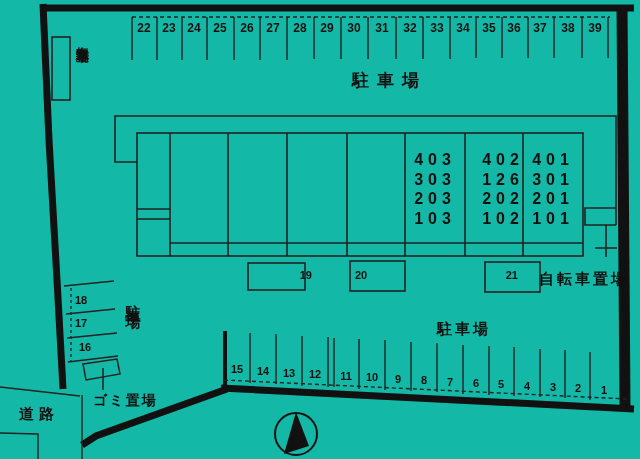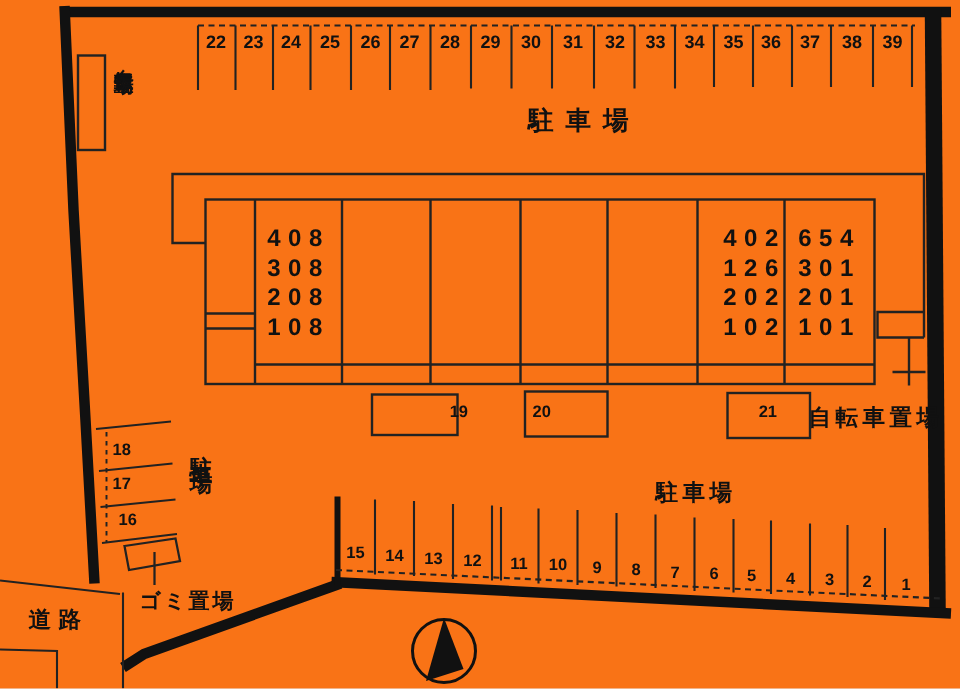--- a/index.html
+++ b/index.html
@@ -1,16 +1,16 @@
 <!DOCTYPE html>
 <html><head>
 <meta charset="utf-8">
 <style>
   html,body{margin:0;padding:0;background:#e8e8e8;}
-  #stage{position:relative;width:640px;height:459px;background:#f97316;overflow:hidden;
+  #stage{position:relative;width:640px;height:459px;background:#14b8a6;overflow:hidden;
          font-family:"Liberation Sans","DejaVu Sans",sans-serif;}
   #plan-svg{position:absolute;left:0;top:0;}
   .t{position:absolute;font-weight:bold;color:#111;white-space:nowrap;line-height:1;}
   .num{font-size:12px;}
   .numc{width:26px;text-align:center;}
   .bnum{font-size:11px;width:20px;text-align:center;}
   .lnum{font-size:11px;}
   .mnum{font-size:11px;}
   .vtext{writing-mode:vertical-rl;text-orientation:upright;}
   .unit-col{position:absolute;top:150px;text-align:center;font-size:16px;font-weight:bold;
@@ -102,34 +102,34 @@
   <div class="t num numc" style="left:582px;top:22px">39</div>
 
   <div class="t" style="left:352px;top:72px;font-size:17px;letter-spacing:8px">駐車場</div>
   <div class="t vtext" style="left:76px;top:36px;font-size:13px;letter-spacing:1px">自転車置場</div>
   <div class="t" style="left:539px;top:271px;font-size:15px;letter-spacing:3px">自転車置場</div>
   <div class="t vtext" style="left:126px;top:292px;font-size:15px;letter-spacing:5px">駐車場</div>
   <div class="t" style="left:93px;top:393px;font-size:14px;letter-spacing:2px">ゴミ置場</div>
   <div class="t" style="left:19px;top:406px;font-size:15px;letter-spacing:5px">道路</div>
   <div class="t" style="left:437px;top:321px;font-size:15px;letter-spacing:3px">駐車場</div>
 
-  <div class="unit-col" style="left:170px;width:58px">
-    <div>408</div>
-    <div>308</div>
-    <div>208</div>
-    <div>108</div>
+  <div class="unit-col" style="left:405px;width:60px">
+    <div>403</div>
+    <div>303</div>
+    <div>203</div>
+    <div>103</div>
   </div>
   <div class="unit-col" style="left:465px;width:76px">
     <div>402</div>
     <div>126</div>
     <div>202</div>
     <div>102</div>
   </div>
   <div class="unit-col" style="left:523px;width:60px">
-    <div>654</div>
+    <div>401</div>
     <div>301</div>
     <div>201</div>
     <div>101</div>
   </div>
 
   <div class="t mnum" style="left:288px;top:270px;width:24px;text-align:right">19</div>
   <div class="t mnum" style="left:355px;top:270px">20</div>
   <div class="t mnum" style="left:494px;top:270px;width:24px;text-align:right">21</div>
 
   <div class="t lnum" style="left:75px;top:295px">18</div>

